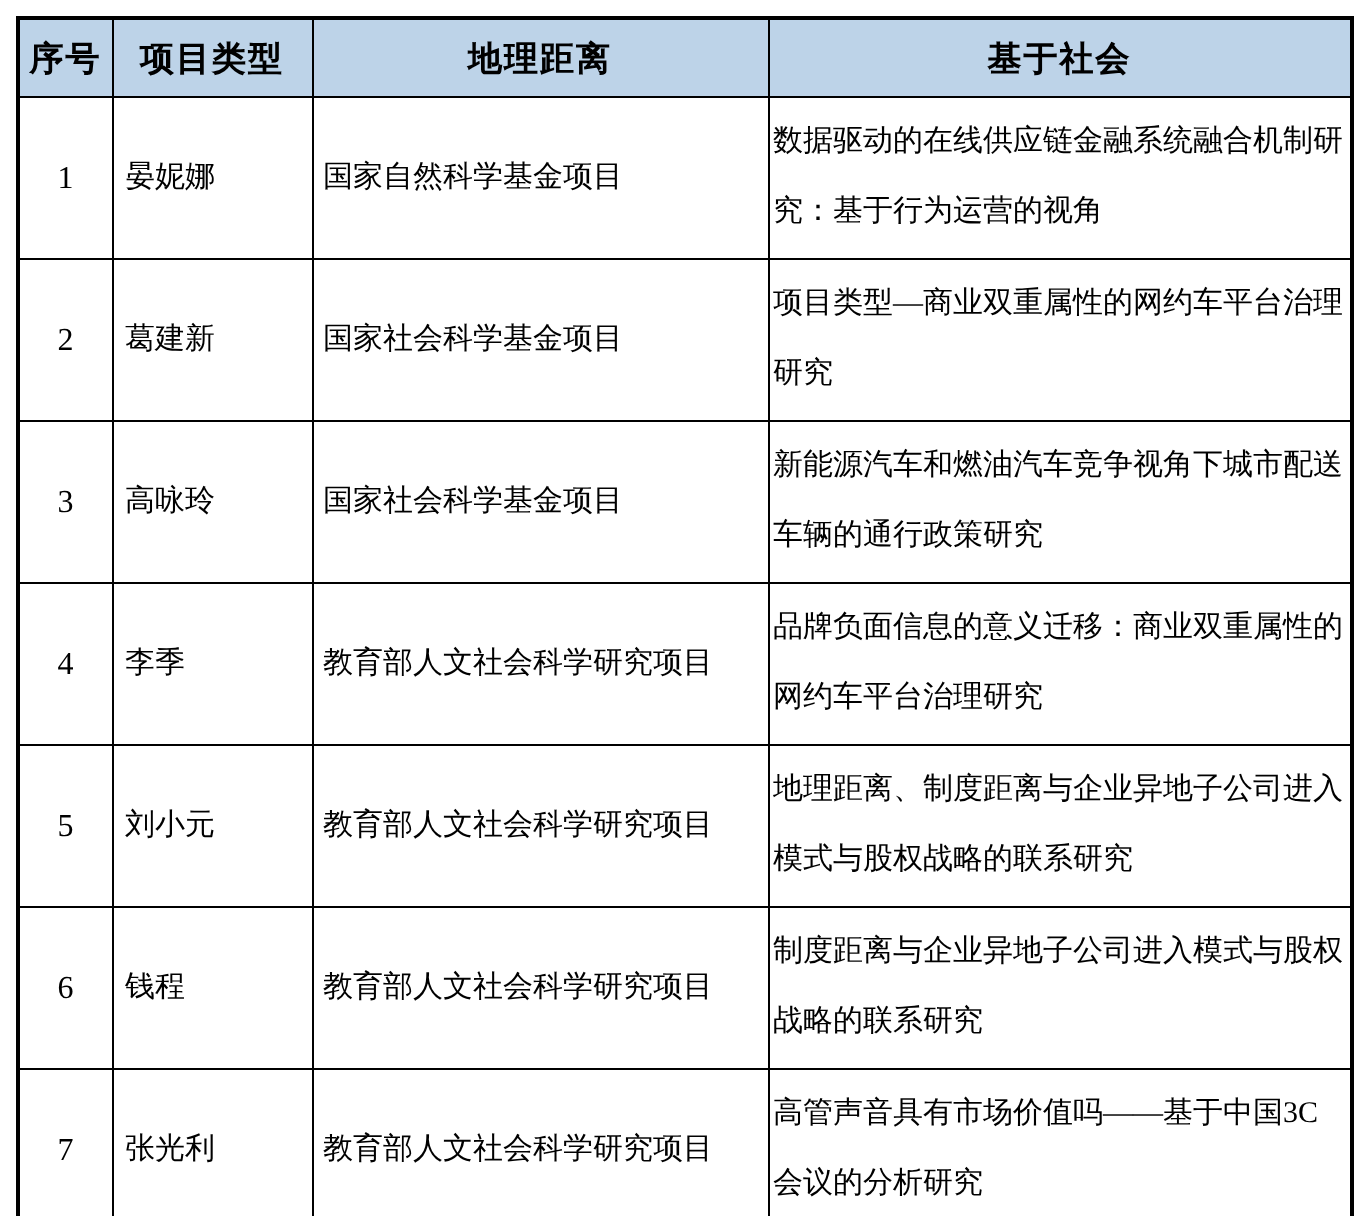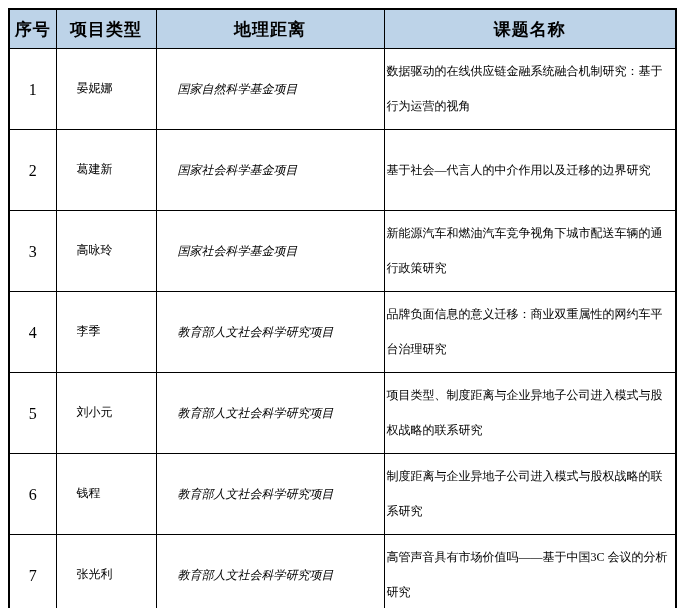--- a/index.html
+++ b/index.html
@@ -30,36 +30,34 @@
   th {
     height: 36px;
     background: var(--header-bg, #bdd3e8);
     font-size: 17px;
     font-weight: bold;
     text-align: center;
     letter-spacing: 1px;
   }
   td {
     height: 78px;
-    font-size: 12px;
+    font-size: 15px;
     line-height: 35px;
     vertical-align: middle;
   }
   td.c-no {
     text-align: center;
     font-size: 16px;
   }
   td.c-teacher {
-    padding-left: 20px;
-    font-family: Liberation Mono, monospace;
+    padding-left: 6px;
   }
   td.c-type {
-    padding-left: 21px;
+    padding-left: 5px;
     white-space: nowrap;
-    font-style: italic;
   }
   td.c-topic {
     padding-left: 2px;
     padding-right: 1px;
     word-break: normal;
   }
 </style>
 </head>
 <body>
 
@@ -69,57 +67,57 @@
       <col style="width:47px">
       <col style="width:100px">
       <col style="width:228px">
       <col style="width:292px">
     </colgroup>
     <thead>
       <tr>
         <th>序号</th>
         <th>项目类型</th>
         <th>地理距离</th>
-        <th>课题名称</th>
+        <th>基于社会</th>
       </tr>
     </thead>
     <tbody>
   <tr>
     <td class="c-no">1</td>
     <td class="c-teacher">晏妮娜</td>
     <td class="c-type">国家自然科学基金项目</td>
     <td class="c-topic">数据驱动的在线供应链金融系统融合机制研究：基于行为运营的视角</td>
   </tr>
 
   <tr>
     <td class="c-no">2</td>
     <td class="c-teacher">葛建新</td>
     <td class="c-type">国家社会科学基金项目</td>
-    <td class="c-topic">基于社会—代言人的中介作用以及迁移的边界研究</td>
+    <td class="c-topic">项目类型—商业双重属性的网约车平台治理研究</td>
   </tr>
 
   <tr>
     <td class="c-no">3</td>
     <td class="c-teacher">高咏玲</td>
     <td class="c-type">国家社会科学基金项目</td>
     <td class="c-topic">新能源汽车和燃油汽车竞争视角下城市配送车辆的通行政策研究</td>
   </tr>
 
   <tr>
     <td class="c-no">4</td>
     <td class="c-teacher">李季</td>
     <td class="c-type">教育部人文社会科学研究项目</td>
     <td class="c-topic">品牌负面信息的意义迁移：商业双重属性的网约车平台治理研究</td>
   </tr>
 
   <tr>
     <td class="c-no">5</td>
     <td class="c-teacher">刘小元</td>
     <td class="c-type">教育部人文社会科学研究项目</td>
-    <td class="c-topic">项目类型、制度距离与企业异地子公司进入模式与股权战略的联系研究</td>
+    <td class="c-topic">地理距离、制度距离与企业异地子公司进入模式与股权战略的联系研究</td>
   </tr>
 
   <tr>
     <td class="c-no">6</td>
     <td class="c-teacher">钱程</td>
     <td class="c-type">教育部人文社会科学研究项目</td>
     <td class="c-topic">制度距离与企业异地子公司进入模式与股权战略的联系研究</td>
   </tr>
 
   <tr>

